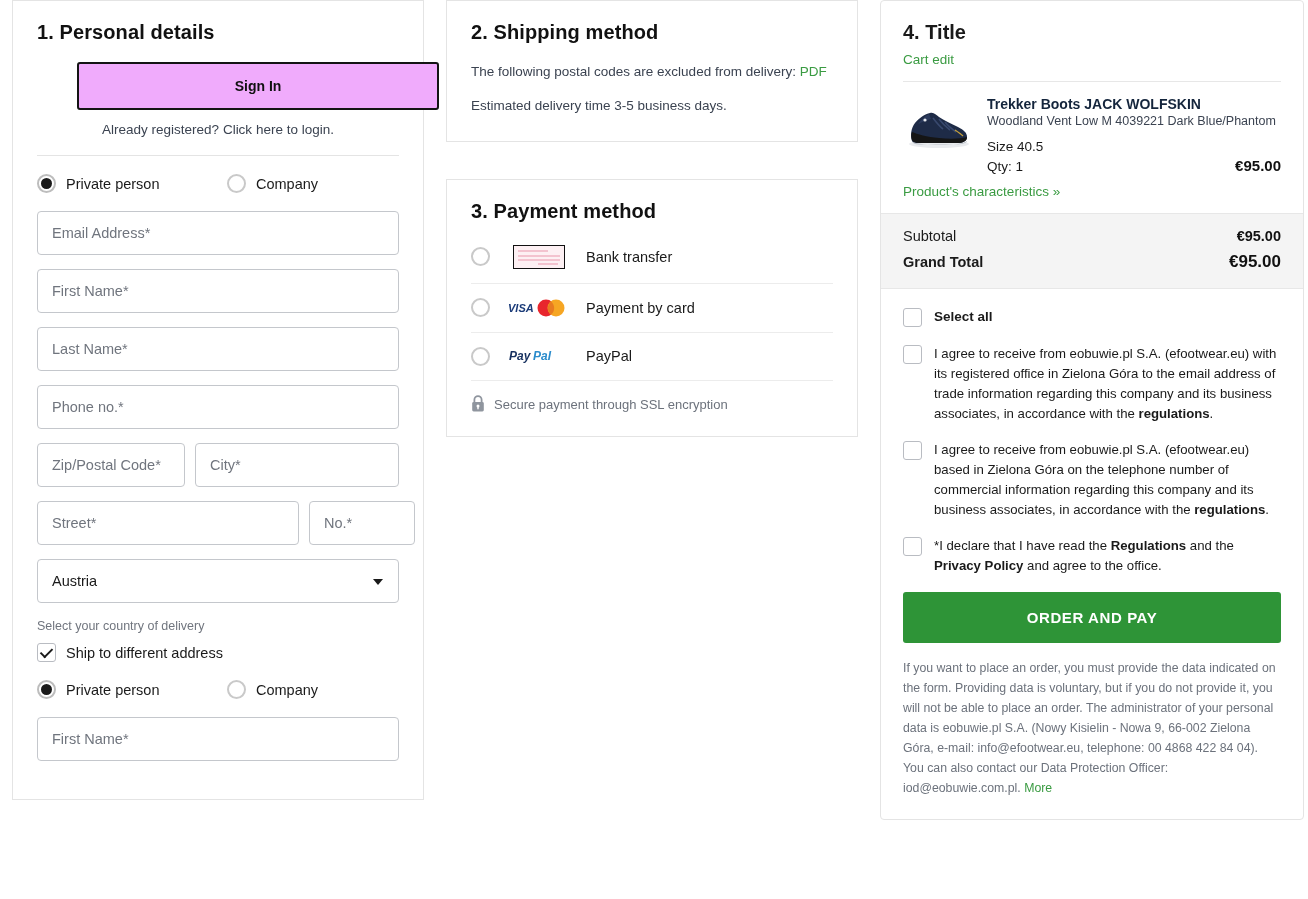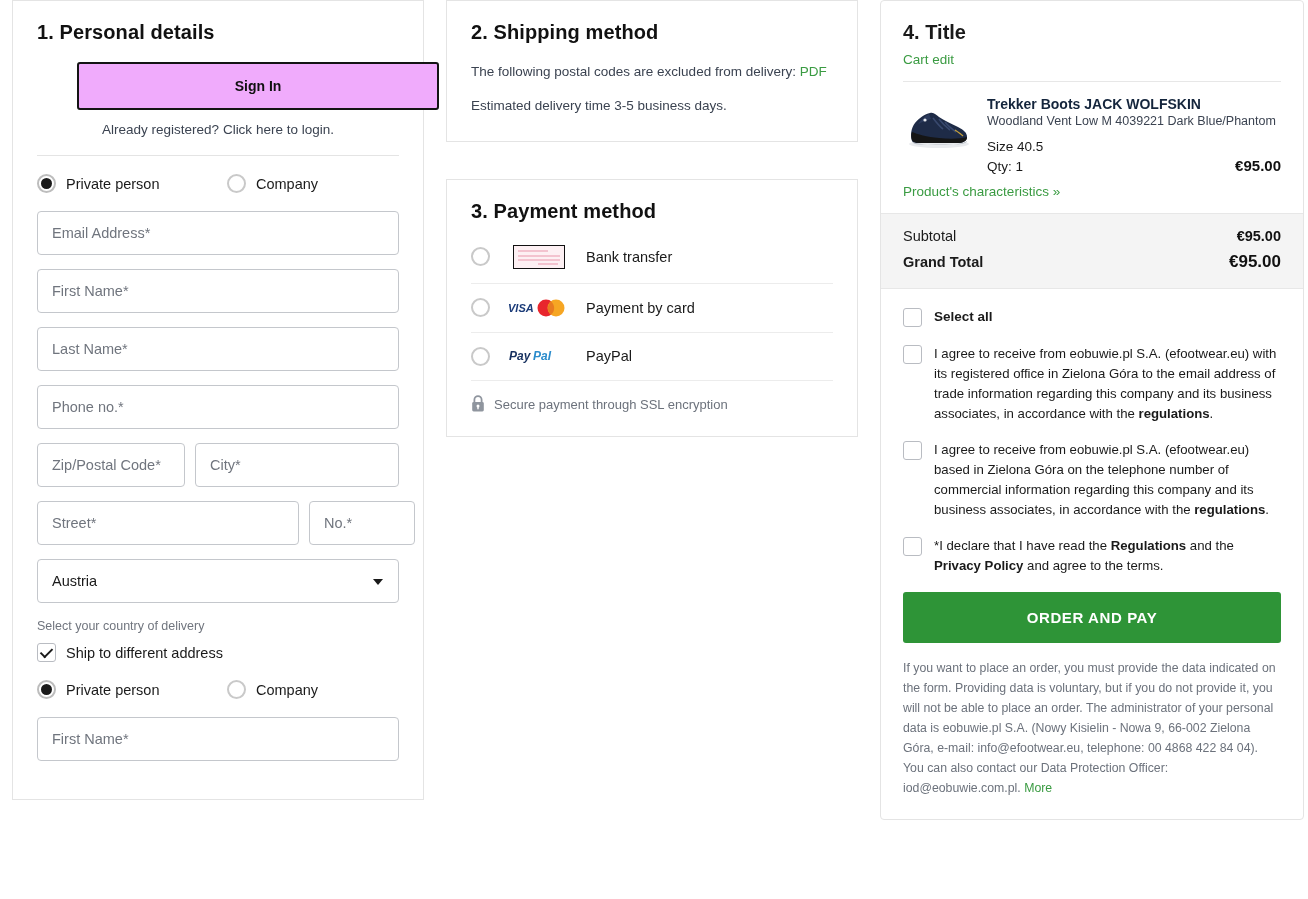--- a/index.html
+++ b/index.html
@@ -389,21 +389,21 @@
             <span class="agree-text"><span>I agree to receive from eobuwie.pl S.A. (efootwear.eu) with its registered office in Zielona Góra to the email address of trade information regarding this company and its business associates, in accordance with the </span><b>regulations</b><span>.</span></span>
           </div>
 
           <div class="agree-row">
             <span class="checkbox"></span>
             <span class="agree-text"><span>I agree to receive from eobuwie.pl S.A. (efootwear.eu) based in Zielona Góra on the telephone number of commercial information regarding this company and its business associates, in accordance with the </span><b>regulations</b><span>.</span></span>
           </div>
 
           <div class="agree-row">
             <span class="checkbox"></span>
-            <span class="agree-text"><span>*I declare that I have read the </span><b>Regulations</b><span> and the </span><b>Privacy Policy</b><span> and agree to the terms.</span></span>
+            <span class="agree-text"><span>*I declare that I have read the </span><b>Regulations</b><span> and the </span><b>Privacy Policy</b><span> and agree to the office.</span></span>
           </div>
 
           <button class="order-btn">ORDER AND PAY</button>
 
           <p class="legal"><span>If you want to place an order, you must provide the data indicated on the form. Providing data is voluntary, but if you do not provide it, you will not be able to place an order. The administrator of your personal data is eobuwie.pl S.A. (Nowy Kisielin - Nowa 9, 66-002 Zielona Góra, e-mail: info@efootwear.eu, telephone: 00 4868 422 84 04). You can also contact our Data Protection Officer: iod@eobuwie.com.pl. </span><a class="link-green">More</a></p>
         </div>
       </div>
     </div>
 
   </div>

